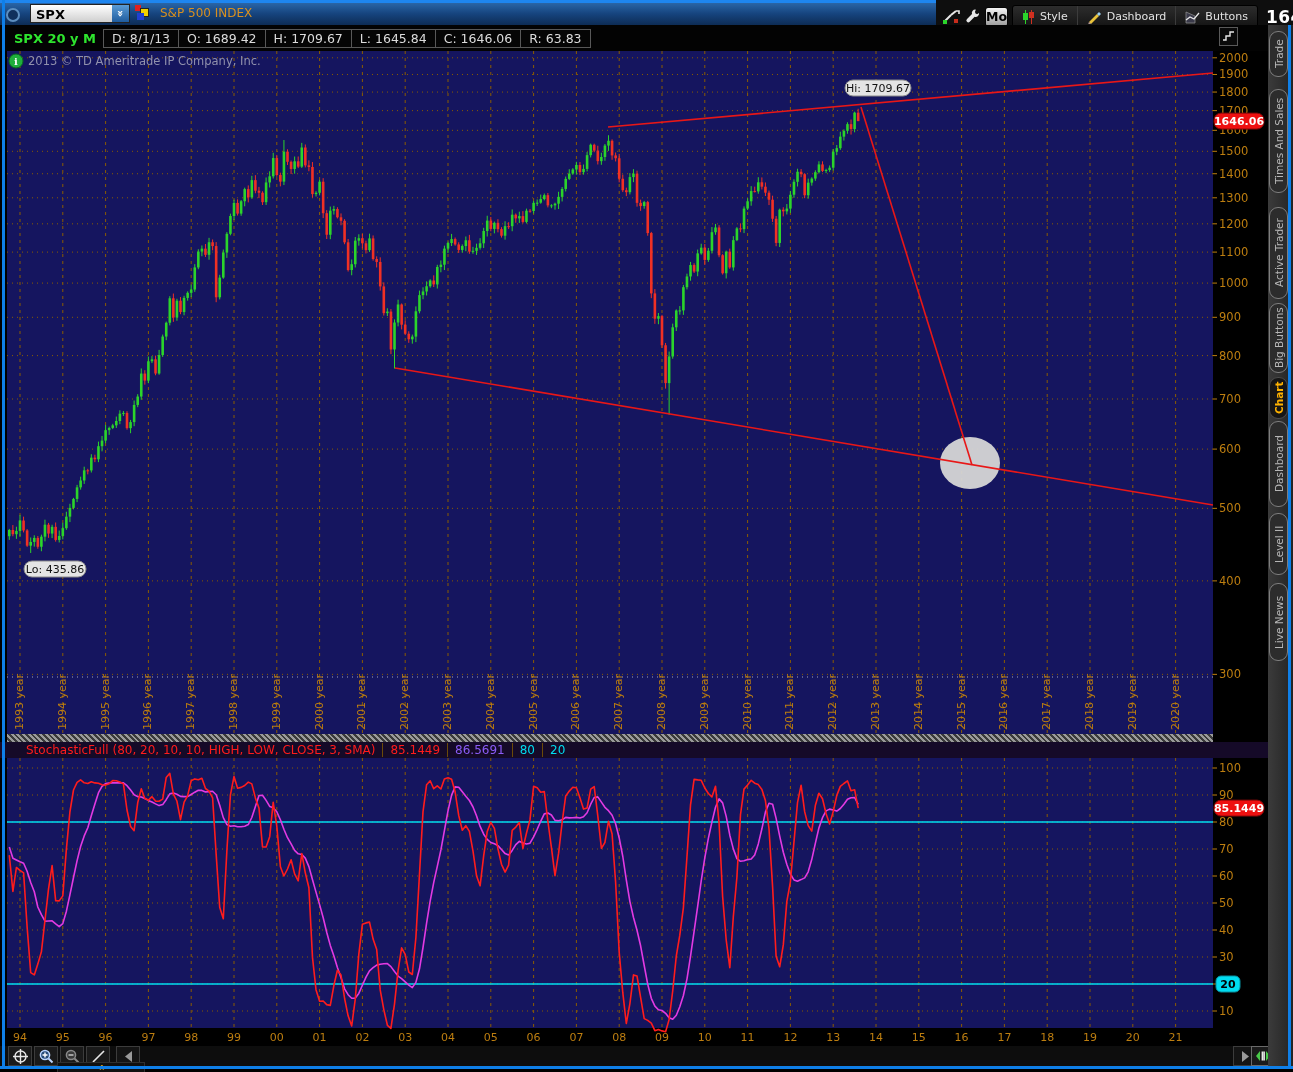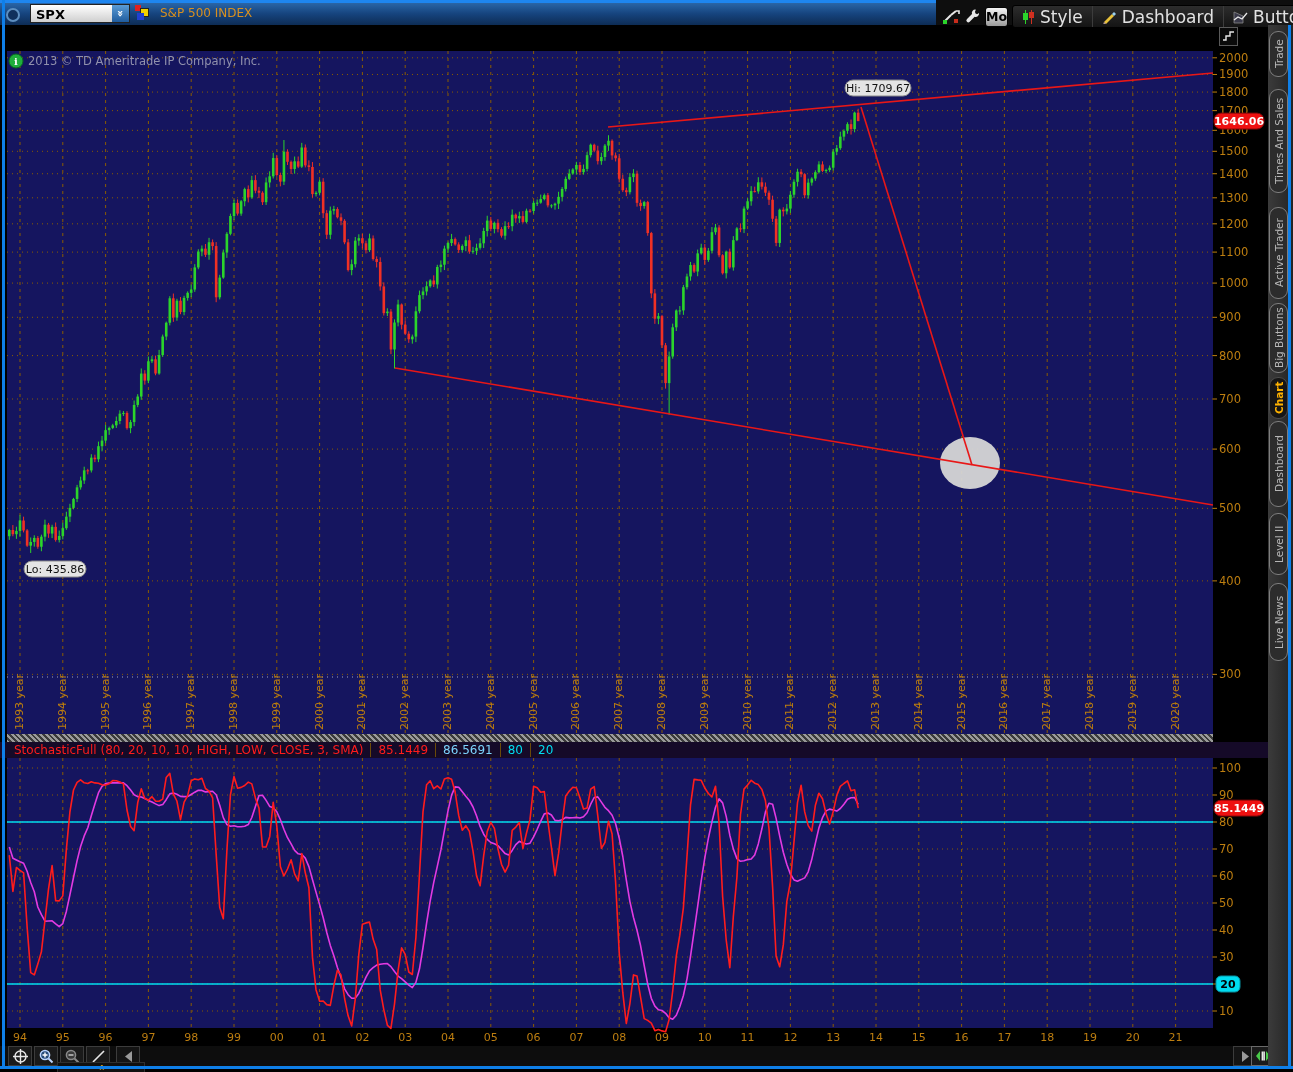--- a/index.html
+++ b/index.html
@@ -22,21 +22,21 @@
   #linksq i{position:absolute;display:block;}
   #linksq .r{left:0;top:0;width:6px;height:6px;background:#e02020;}
   #linksq .y{left:5px;top:3px;width:7px;height:7px;background:#f0d000;border:1px solid #222;}
   #linksq .b{left:2px;top:8px;width:7px;height:7px;background:#2040d0;}
   #symdesc{left:160px;top:6px;font-size:12px;color:#d89020;}
   .tbicon{width:22px;height:20px;display:flex;align-items:center;justify-content:center;}
   #mo-btn{width:34px;height:18px;border-radius:3px;background:linear-gradient(#f4f4f4,#9a9a9a);
     border:1px solid #050505;color:#000;font-size:12.5px;font-weight:bold;display:flex;align-items:center;justify-content:center;}
   .seggroup{display:flex;align-items:center;height:21px;background:linear-gradient(#2d2d2d,#141414);
     border:1px solid #000;border-radius:3px;}
-  .segbtn{display:flex;align-items:center;gap:5px;padding:0 9px;height:100%;color:#e2e2e2;font-size:17px;}
+  .segbtn{display:flex;align-items:center;gap:5px;padding:0 9px;height:100%;color:#e2e2e2;font-size:11px;}
   .segbtn + .segbtn{border-left:1px solid #3c3c3c;}
   #lastprice{color:#fff;font-size:17px;font-weight:bold;letter-spacing:0.5px;margin-left:4px;}
 
   
   #ohlcbar{left:0;top:25px;width:1268px;height:26px;background:#030303;display:flex;align-items:center;}
   #symperiod{color:#2ee52e;font-size:13px;font-weight:bold;margin:0 8px 0 14px;}
   .ohlccell{height:17px;line-height:17px;border:1px solid #585858;margin-left:-1px;padding:0 8px;
     color:#dcdcdc;font-size:12.5px;background:#050505;}
   #axiconbox{left:1219px;top:27px;width:17px;height:17px;border:1px solid #5a5a5a;background:#0a0a0a;
     display:flex;align-items:center;justify-content:center;}
@@ -132,20 +132,31 @@
             <path d="M1 10 L5 7 L9 9 L14 3" stroke="#e8e8e8" stroke-width="1.3" fill="none"></path>
           </svg>
           <span>Buttons</span>
         </div>
       </div>
       <span id="lastprice">1646.06</span>
 
     </div>
   </div>
 
+  <div id="ohlcbar" class="abs">
+    <span id="symperiod">SPX 20 y M</span>
+    <span id="ohlccells" style="display:flex;">
+        <div class="ohlccell">D: 8/1/13</div>
+        <div class="ohlccell">O: 1689.42</div>
+        <div class="ohlccell">H: 1709.67</div>
+        <div class="ohlccell">L: 1645.84</div>
+        <div class="ohlccell">C: 1646.06</div>
+        <div class="ohlccell">R: 63.83</div>
+      </span>
+  </div>
   <div id="axiconbox" class="abs">
     <svg width="13" height="11" viewBox="0 0 13 11">
         <path d="M1 9 L4 9 4 5 8 5 8 1 12 1" stroke="#e8e8e8" stroke-width="1.4" fill="none"></path>
       </svg>
   </div>
 
   <svg id="mainsvg" class="abs" width="1268" height="683">
       <rect x="7" y="0" width="1206" height="683" fill="#15155f"></rect>
       <line x1="7" y1="623.3718046258412" x2="1213" y2="623.3718046258412" stroke="#8a5c00" stroke-width="1" stroke-dasharray="1 4"></line>
       <line x1="7" y1="529.8751310790124" x2="1213" y2="529.8751310790124" stroke="#8a5c00" stroke-width="1" stroke-dasharray="1 4"></line>
@@ -751,25 +762,25 @@
       <rect x="845" y="29" width="66" height="16" rx="8" fill="#e4e4e4" stroke="#8a8a8a"></rect>
       <text x="878" y="41" fill="#111" font-size="11" font-family="&quot;DejaVu Sans&quot;,sans-serif" text-anchor="middle">Hi: 1709.67</text>
       <rect x="24" y="510" width="62" height="16" rx="8" fill="#e4e4e4" stroke="#8a8a8a"></rect>
       <text x="55" y="522" fill="#111" font-size="11" font-family="&quot;DejaVu Sans&quot;,sans-serif" text-anchor="middle">Lo: 435.86</text>
     </svg>
 
   <div id="separator" class="abs"></div>
   <div id="sepright" class="abs"></div>
 
   <div id="stochheader" class="abs">
-      <span class="shc" style="color: rgb(255, 28, 28); padding-left: 14px;">StochasticFull (80, 20, 10, 10, HIGH, LOW, CLOSE, 3, SMA)</span>
+      <span class="shc" style="color: rgb(255, 28, 28); padding-left: 26px;">StochasticFull (80, 20, 10, 10, HIGH, LOW, CLOSE, 3, SMA)</span>
       <span class="shsep"></span>
       <span class="shc" style="color: rgb(255, 28, 28);">85.1449</span>
       <span class="shsep"></span>
-      <span class="shc" style="color: #7dd3fc;">86.5691</span>
+      <span class="shc" style="color: #8b5cf6;">86.5691</span>
       <span class="shsep"></span>
       <span class="shc" style="color: rgb(0, 220, 240);">80</span>
       <span class="shsep"></span>
       <span class="shc" style="color: rgb(0, 220, 240);">20</span>
     </div>
 
   <svg id="stochsvg" class="abs" width="1268" height="288">
       <rect x="0" y="0" width="1268" height="288" fill="#000"></rect>
       <rect x="7" y="0" width="1206" height="270" fill="#15155f"></rect>
       <line x1="7" y1="253.00000000000003" x2="1213" y2="253.00000000000003" stroke="#8a5c00" stroke-width="1" stroke-dasharray="1 4"></line>

